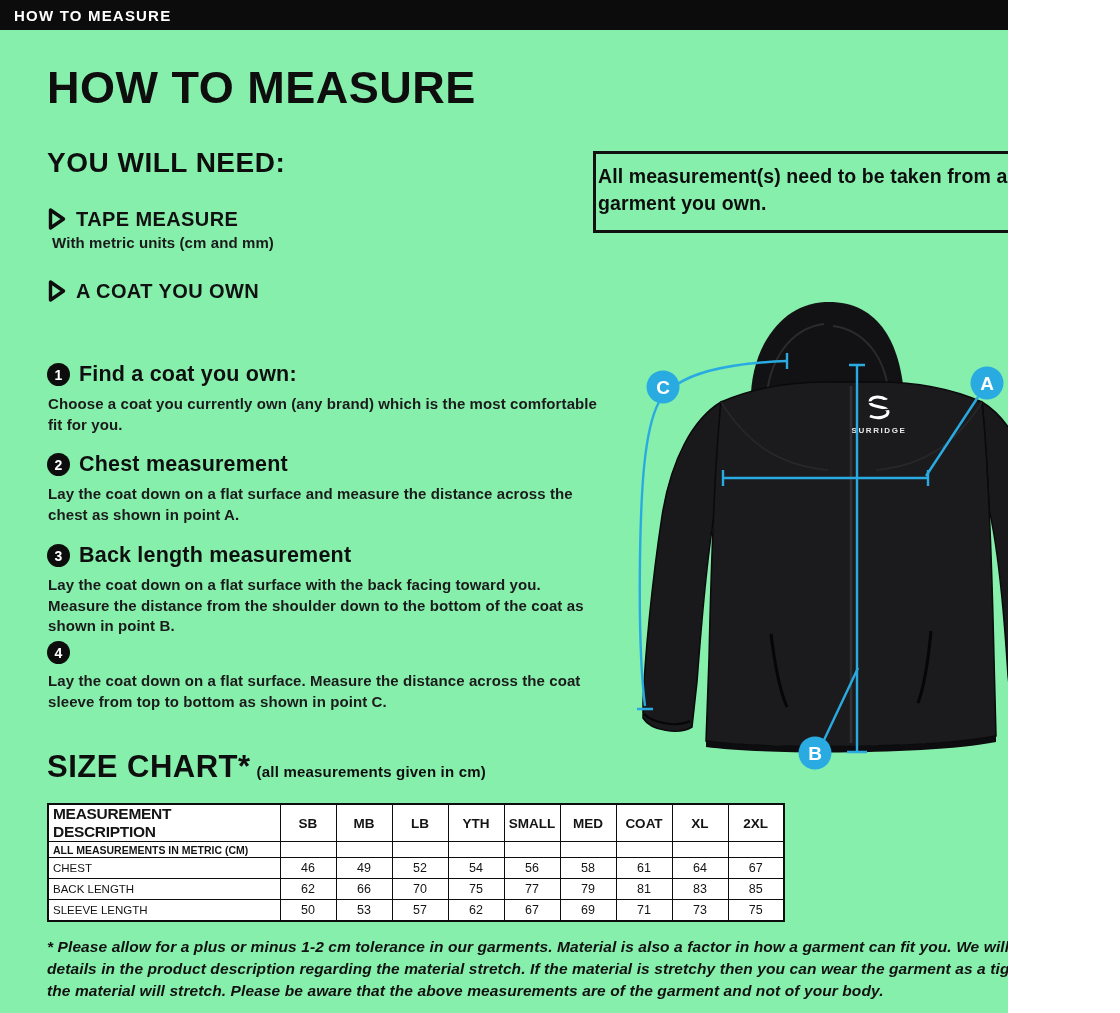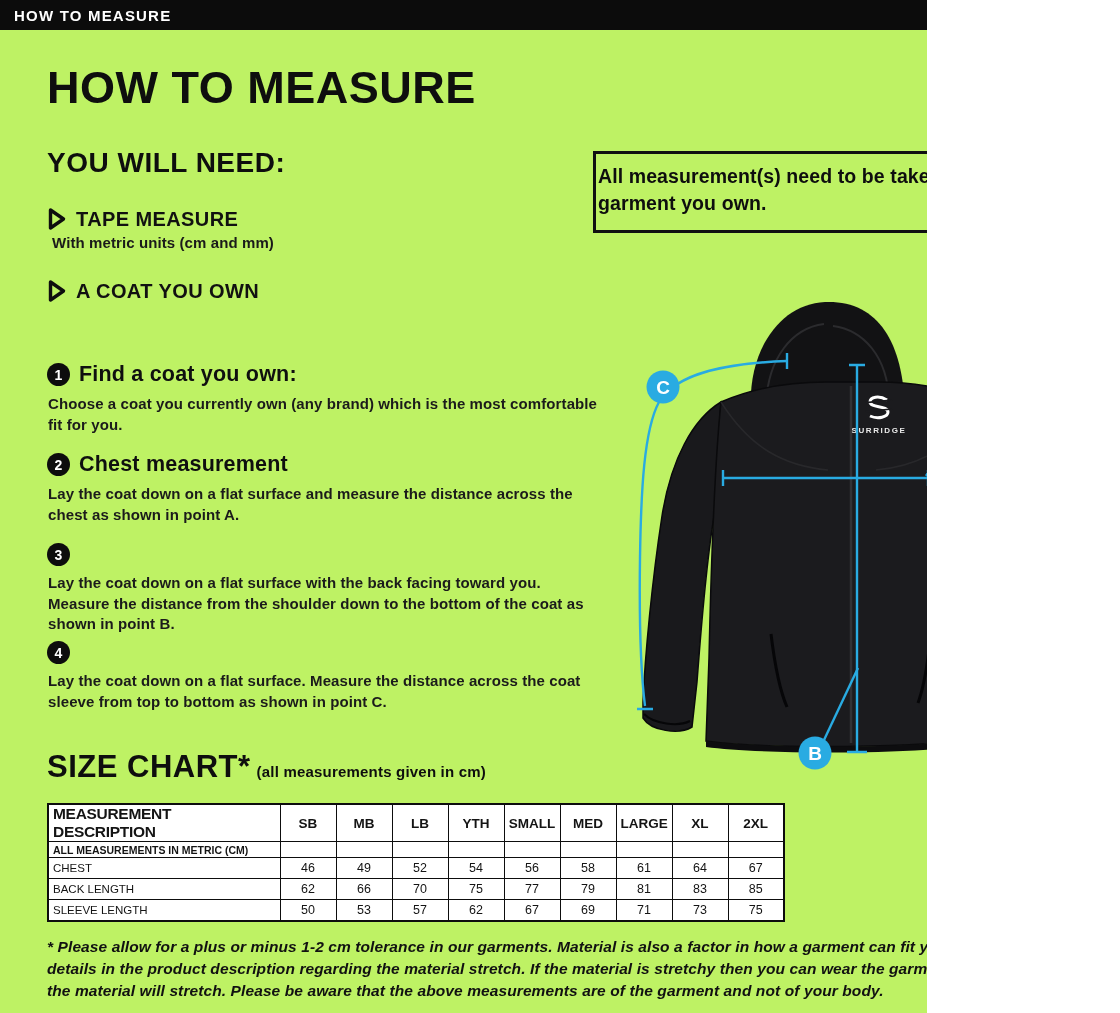--- a/index.html
+++ b/index.html
@@ -1,16 +1,16 @@
 <!DOCTYPE html>
 <html><head>
 <meta charset="utf-8">
 <style>
   html,body{margin:0;padding:0;background:#fff;}
-  #canvas{position:relative;width:927px;height:1013px;background:#bef264;overflow:hidden;
+  #canvas{position:relative;width:1008px;height:1013px;background:#86efac;overflow:hidden;
           font-family:"Liberation Sans",sans-serif;color:#141414;}
 
   
   .topbar{position:absolute;left:0;top:0;width:1120px;height:30px;background:#0c0c0c;
           display:flex;align-items:center;justify-content:space-between;padding:0 14px;box-sizing:border-box;}
   .topbar-title{color:#fff;font-size:15px;font-weight:bold;letter-spacing:1.2px;}
   .topbar-logo{display:flex;flex-direction:column;align-items:center;line-height:1;margin-top:1px;}
   .topbar-logo .brand-word{color:#fff;font-size:6px;font-weight:bold;letter-spacing:.6px;margin-top:1px;}
 
   
@@ -106,20 +106,21 @@
     <div class="step-head">
       <span class="step-num">2</span>
       <span class="step-heading">Chest measurement</span>
     </div>
     <p class="step-body">Lay the coat down on a flat surface and measure the distance across the chest as shown in point A.</p>
   </div>
 
   <div class="step" style="top:543px">
     <div class="step-head">
       <span class="step-num">3</span>
+      <span class="step-heading">Back length measurement</span>
     </div>
     <p class="step-body">Lay the coat down on a flat surface with the back facing toward you. Measure the distance from the shoulder down to the bottom of the coat as shown in point B.</p>
   </div>
 
   <div class="step" style="top:641px">
     <div class="step-head">
       <span class="step-num">4</span>
     </div>
     <p class="step-body">Lay the coat down on a flat surface. Measure the distance across the coat sleeve from top to bottom as shown in point C.</p>
   </div>
@@ -194,21 +195,21 @@
     </colgroup>
     <tbody>
         <tr class="hdr">
       <th class="desc-h">MEASUREMENT DESCRIPTION</th>
       <th class="size-h">SB</th>
       <th class="size-h">MB</th>
       <th class="size-h">LB</th>
       <th class="size-h">YTH</th>
       <th class="size-h">SMALL</th>
       <th class="size-h">MED</th>
-      <th class="size-h">LARGE</th>
+      <th class="size-h">COAT</th>
       <th class="size-h">XL</th>
       <th class="size-h">2XL</th>
     </tr>
     <tr class="unit-row">
       <td class="unit-label">ALL MEASUREMENTS IN METRIC (CM)</td>
       <td></td>
           <td></td>
           <td></td>
           <td></td>
           <td></td>

